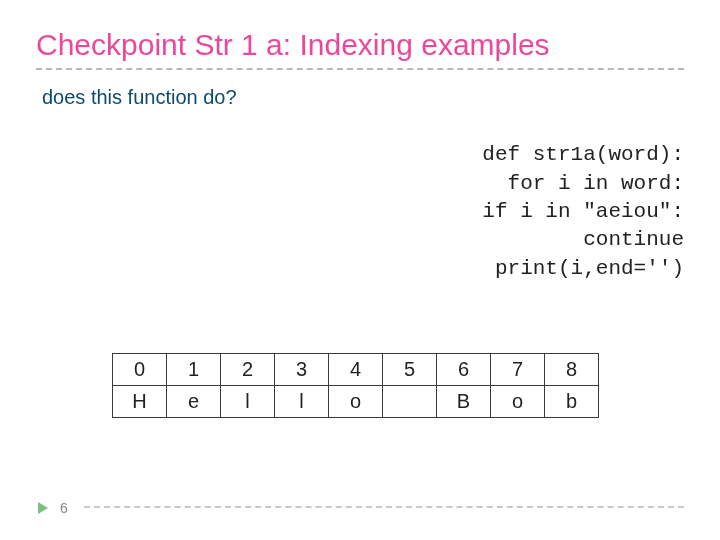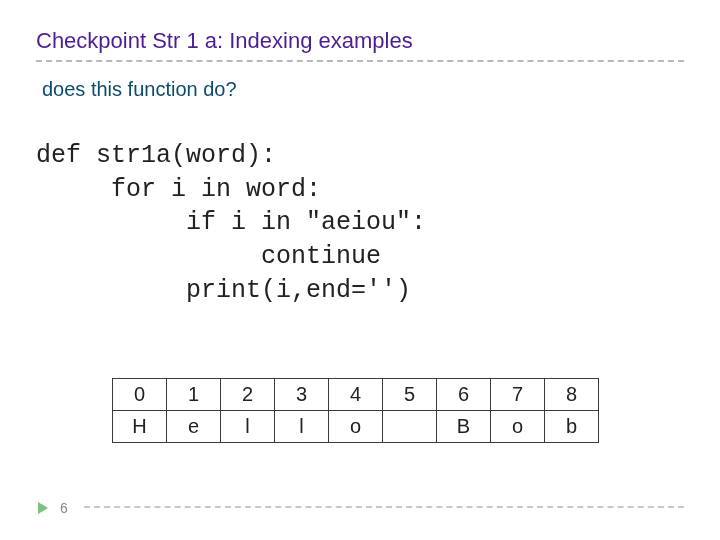--- a/index.html
+++ b/index.html
@@ -11,42 +11,43 @@
     position: relative;
     overflow: hidden;
   }
   .slide {
     padding: 28px 36px 20px 36px;
     width: 100%;
     height: 100%;
     position: relative;
   }
   .title {
-    font-size: 22px;
-    color: #4c1d95;
+    font-size: 30px;
+    color: #ec4899;
     font-weight: 400;
     padding-bottom: 6px;
     border-bottom: 2px dashed #b8b8b8;
     margin-bottom: 14px;
   }
   .body-text {
     font-size: 20px;
     color: #0c4a6e;
     line-height: 1.35;
   }
   .question {
     margin-left: 6px;
     margin-bottom: 2px;
   }
   .code {
     font-family: "Courier New", Courier, monospace;
-    font-size: 25px;
+    font-size: 21px;
     color: #222;
     white-space: pre;
     line-height: 1.35;
+    text-align: right;
   }
   .table-wrap {
     margin-top: 70px;
     margin-left: 76px;
   }
   table {
     border-collapse: collapse;
   }
   td {
     border: 1.5px solid #3a3a3a;

